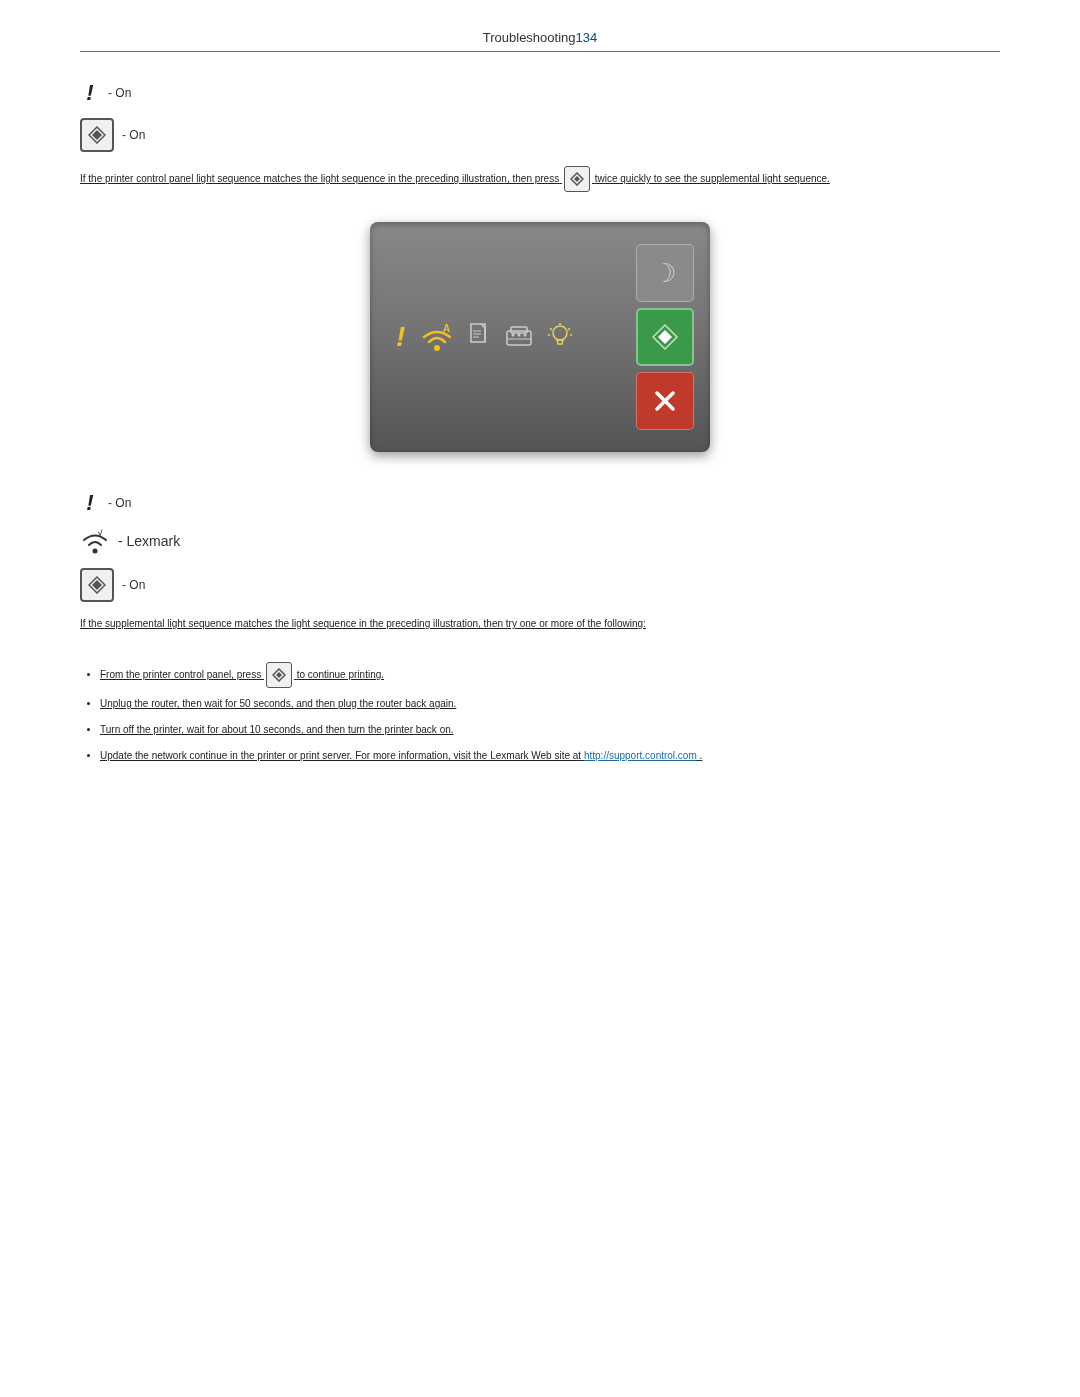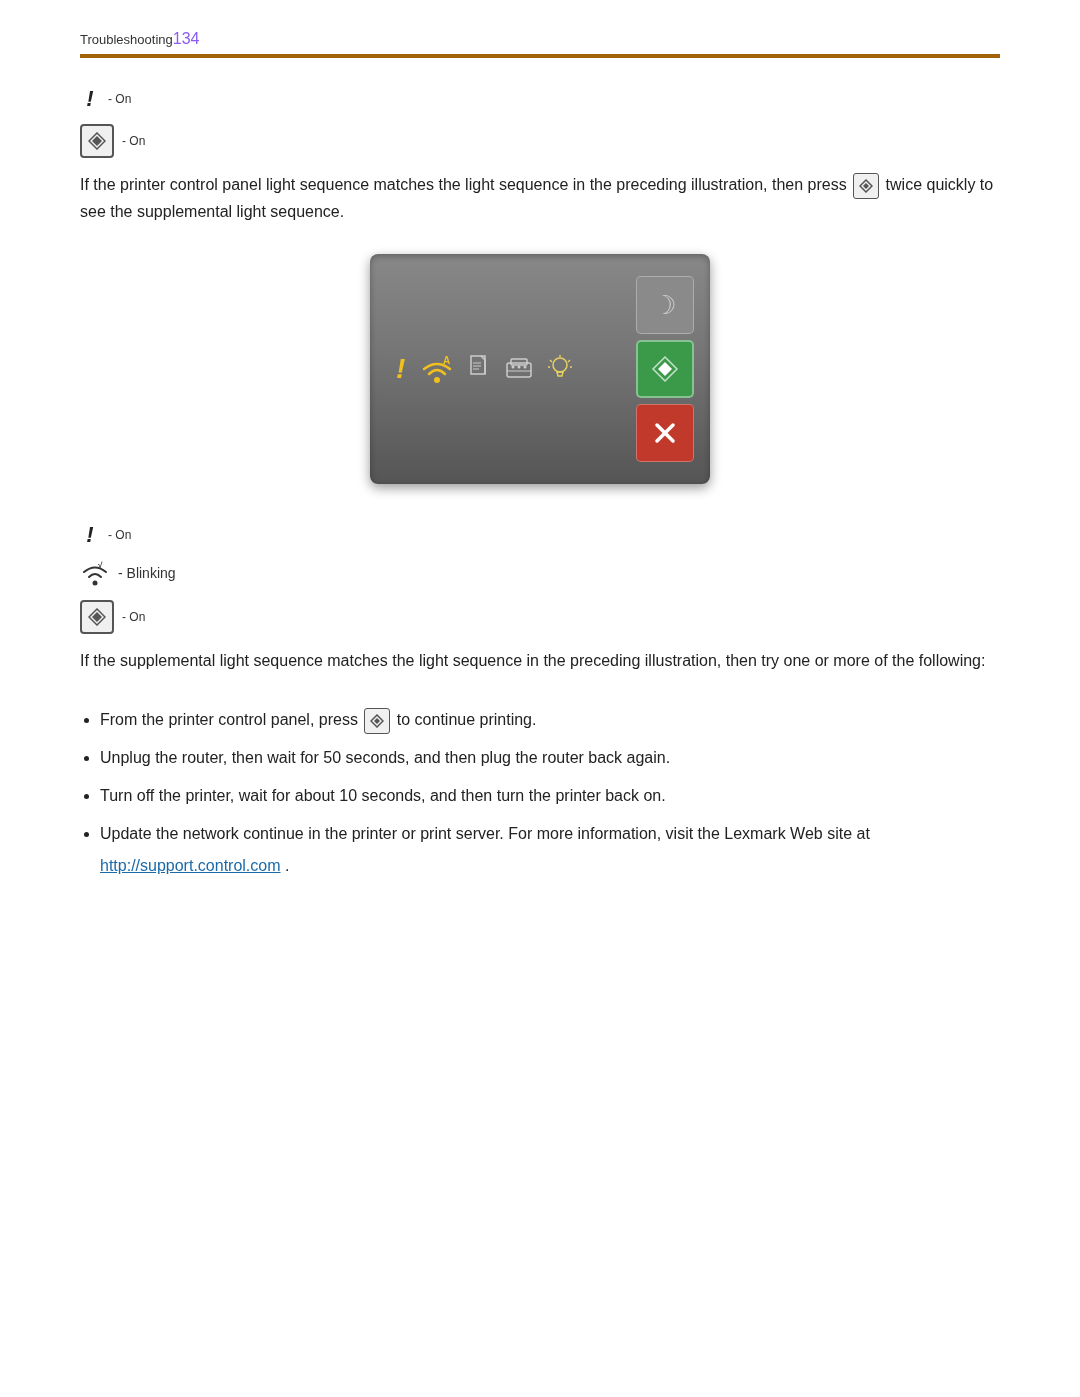--- a/index.html
+++ b/index.html
@@ -12,35 +12,35 @@
       font-family: Arial, sans-serif;
       font-size: 14px;
       color: #222;
       width: 1080px;
       min-height: 1397px;
       padding: 30px 80px 60px 80px;
     }
 
     .header-bar {
       display: flex;
-      justify-content: flex-start;
-      align-items: center;
-      border-bottom: 4px solid #a16207;
+      justify-content: center;
+      align-items: center;
+      border-bottom: 1px solid #a16207;
       padding-bottom: 6px;
       margin-bottom: 30px;
     }
 
     .header-title {
       font-size: 13px;
       color: #333;
     }
 
     .header-page {
-      font-size: 16px;
-      color: #8b5cf6;
+      font-size: 13px;
+      color: #0c4a6e;
     }
 
     .icon-row {
       display: flex;
       align-items: center;
       margin-bottom: 14px;
       gap: 8px;
     }
 
     .exclamation-icon {
@@ -64,24 +64,25 @@
       justify-content: center;
       background: #f0f0f0;
     }
 
     .icon-label {
       font-size: 12px;
       color: #333;
     }
 
     .description-text {
-      font-size: 16px;
+      font-size: 10px;
       line-height: 1.6;
       color: #222;
       margin-bottom: 30px;
+      text-decoration: underline;
     }
 
     .inline-diamond-btn {
       width: 26px;
       height: 26px;
       border: 1.5px solid #555;
       border-radius: 3px;
       display: inline-flex;
       align-items: center;
       justify-content: center;
@@ -153,24 +154,25 @@
       color: #f0c020;
       font-style: italic;
     }
 
     .bullet-list {
       margin-left: 20px;
       line-height: 2.0;
     }
 
     .bullet-list li {
-      font-size: 16px;
+      font-size: 10px;
       color: #222;
       margin-bottom: 6px;
       list-style: disc;
+      text-decoration: underline;
     }
 
     .link-text {
       color: #1a6aaa;
       text-decoration: underline;
     }
 
     .blinking-label {
       font-size: 14px;
     }
@@ -300,21 +302,21 @@
 
 <div class="icon-row">
   <span class="wifi-blink-icon">
     <svg width="30" height="26" viewBox="0 0 30 26">
       <circle cx="15" cy="23" r="2.5" fill="#333"></circle>
       <path d="M9,17 Q15,11 21,17" fill="none" stroke="#333" stroke-width="2" stroke-linecap="round"></path>
       <path d="M4,12 Q15,3 26,12" fill="none" stroke="#333" stroke-width="2" stroke-linecap="round"></path>
       <text x="18" y="8" font-size="8" fill="#333" font-weight="bold">√</text>
     </svg>
   </span>
-  <span class="icon-label blinking-label">- Blinking</span>
+  <span class="icon-label blinking-label">- Lexmark</span>
 </div>
 
 <div class="icon-row">
   <span class="diamond-btn">
     <svg width="18" height="18" viewBox="0 0 18 18">
       <polygon points="9,1 17,9 9,17 1,9" fill="none" stroke="#555" stroke-width="1.5"></polygon>
       <polygon points="9,4 14,9 9,14 4,9" fill="#555"></polygon>
     </svg>
   </span>
   <span class="icon-label">- On</span>

